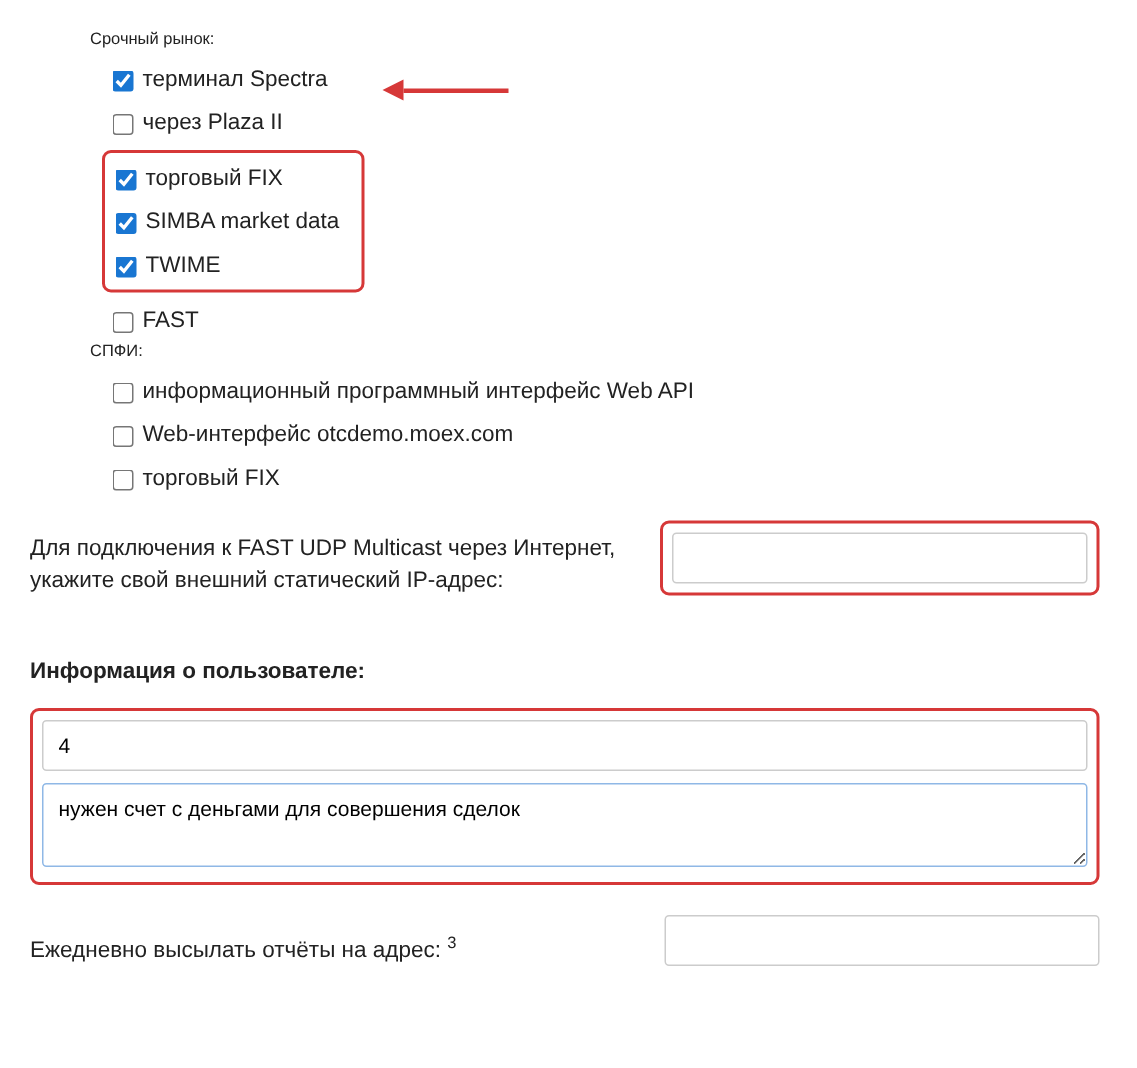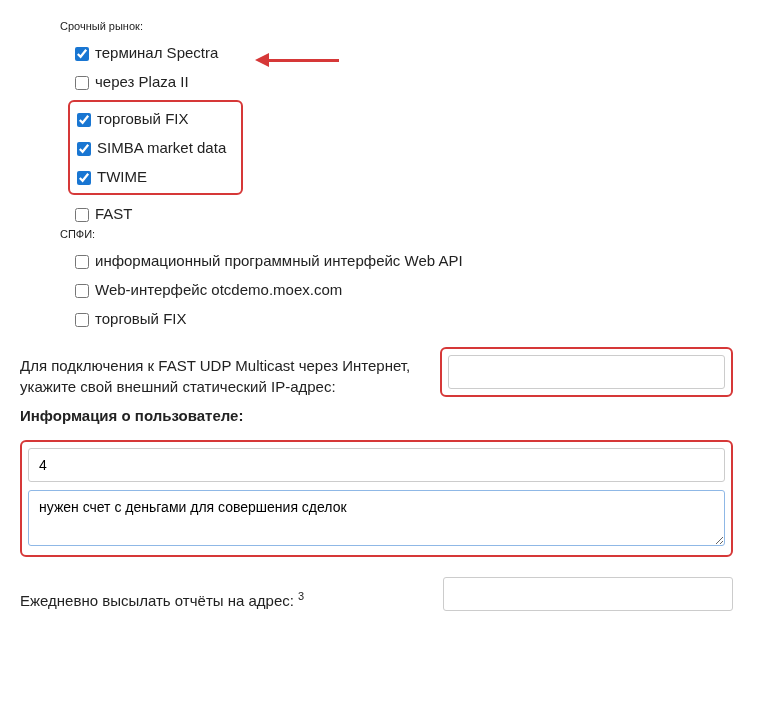--- a/index.html
+++ b/index.html
@@ -70,21 +70,21 @@
   margin-top: 14px;
   gap: 20px;
 }
 .form-label {
   width: 400px;
   font-size: 15px;
   line-height: 1.4;
 }
 .form-label.bold {
   font-weight: bold;
-  margin-top: 8px;
+  margin-top: 40px;
   margin-bottom: 6px;
 }
 .input-col {
   flex: 1;
 }
 .input-wrap-red {
   border: 2px solid #d63838;
   border-radius: 6px;
   padding: 6px;
 }

